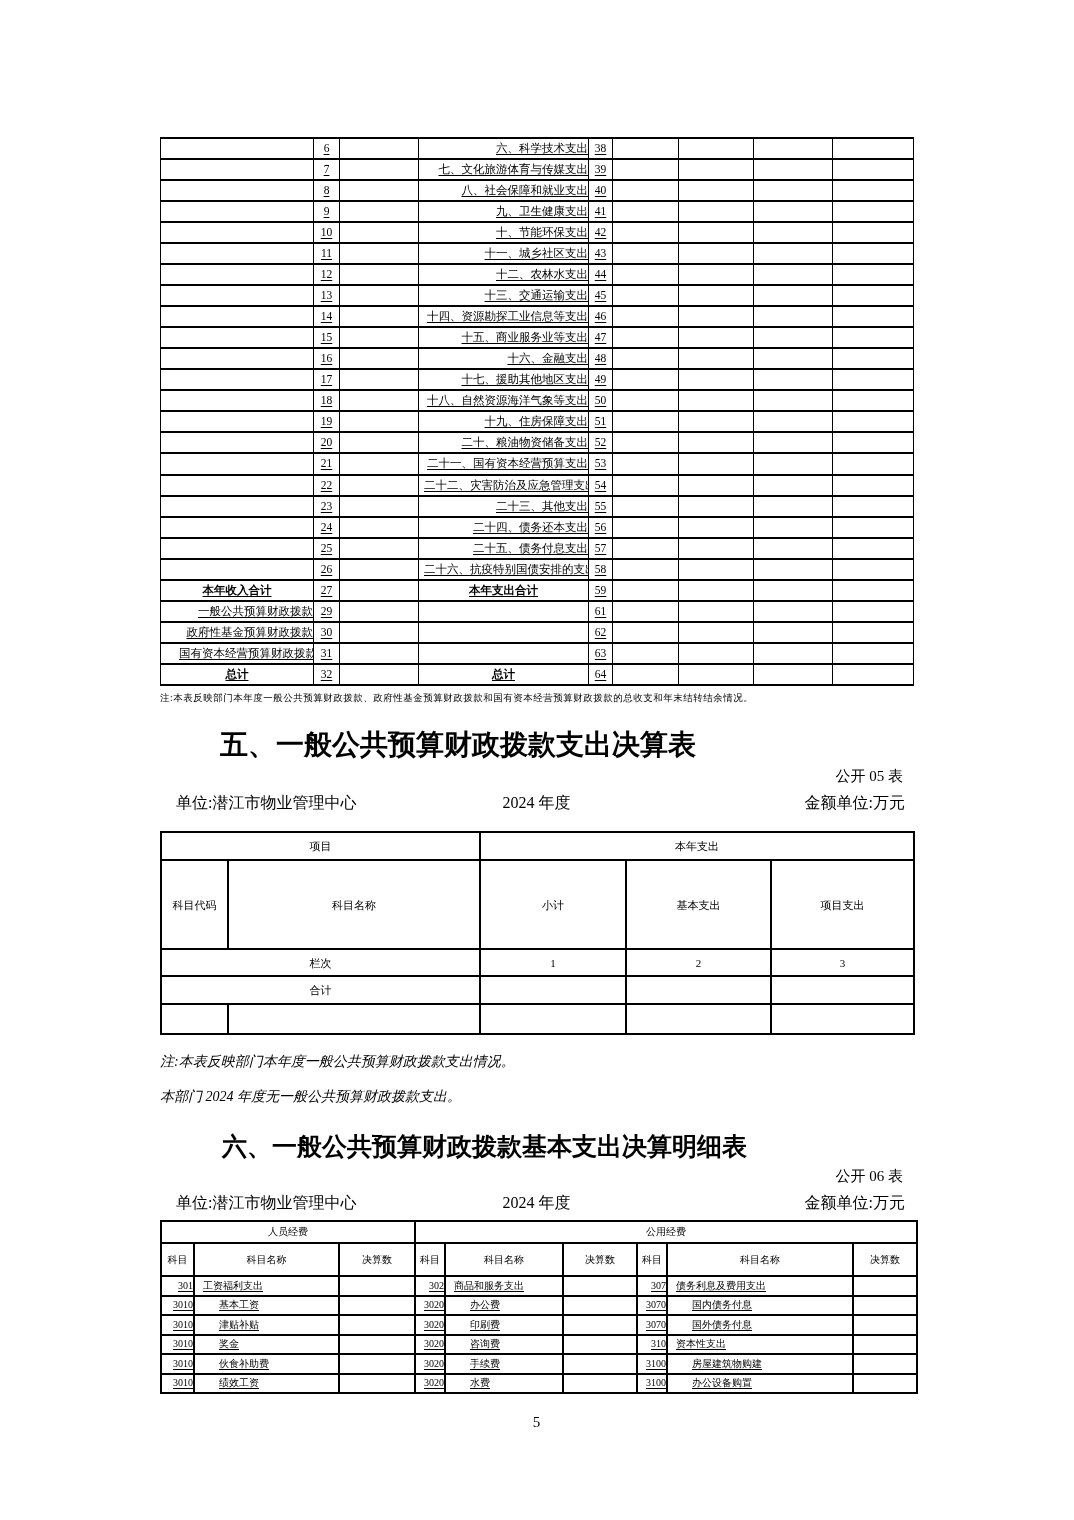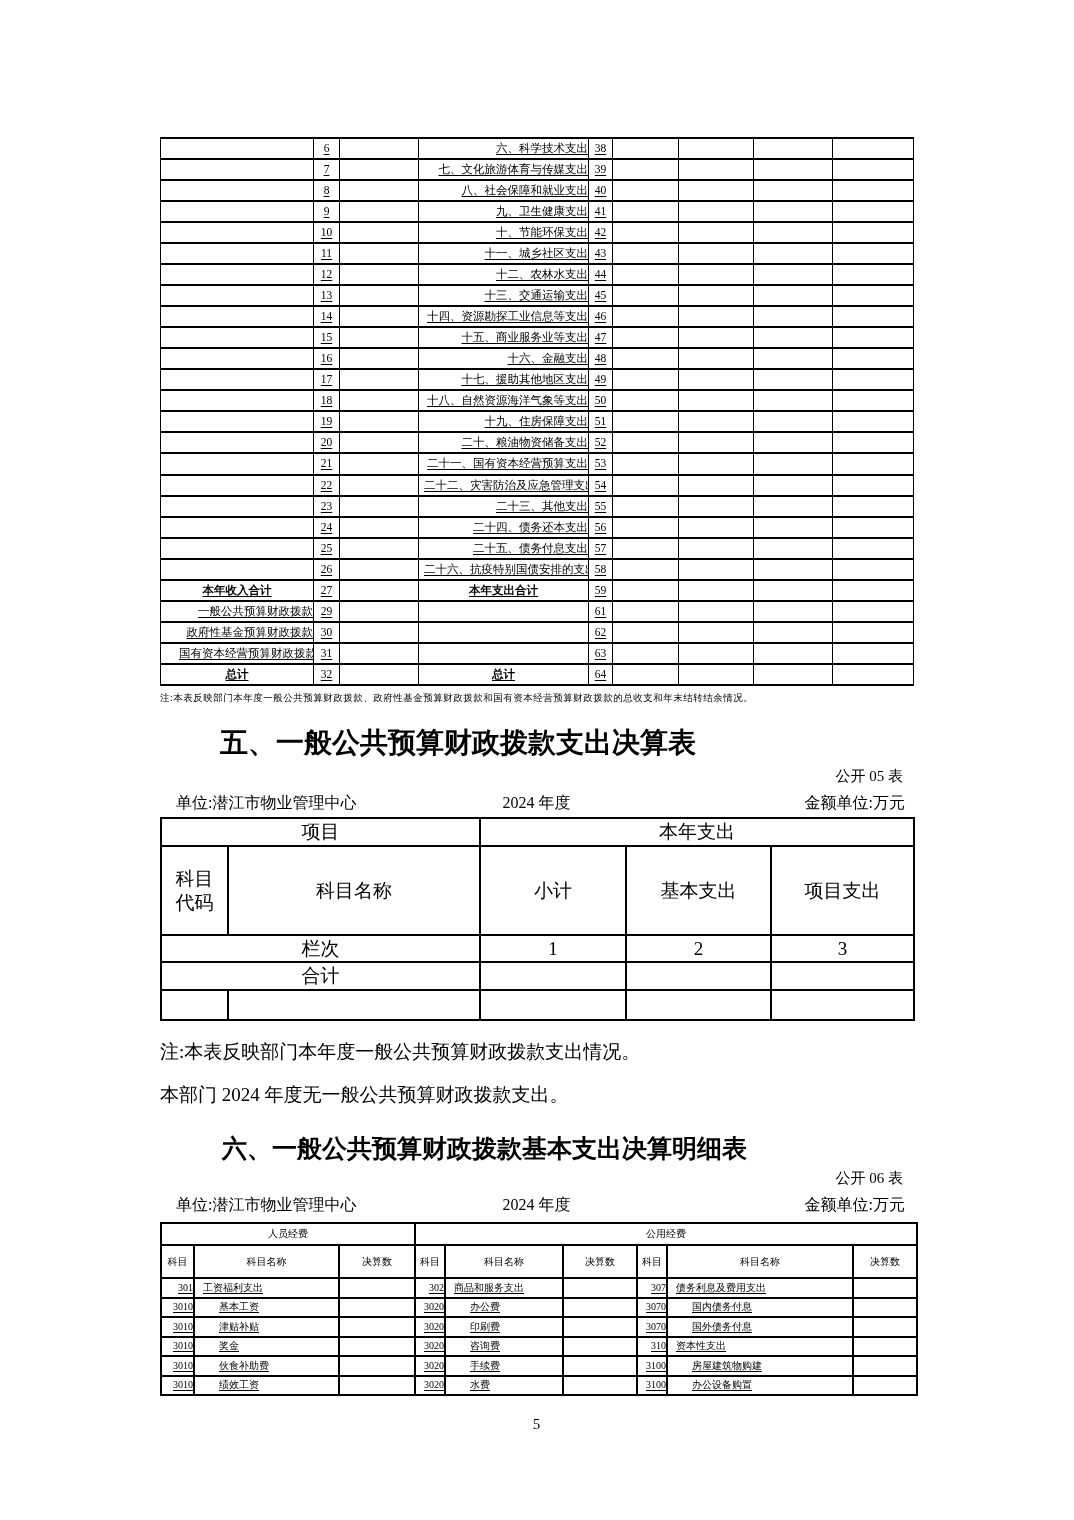--- a/index.html
+++ b/index.html
@@ -18,39 +18,39 @@
   .summary-table td{border-width:2px 1.5px;}
   .c-item{text-align:right;padding-left:5px;}
   .c-item.total{text-align:center;font-weight:bold;padding-left:0;}
   .c-item.indent{padding-left:18px;}
   .c-num{text-align:center;}
   .u{text-decoration:underline;text-underline-offset:2px;}
 
   .table-note{font-size:9.5px;margin-top:6px;letter-spacing:0.5px;}
 
   .sec-title{font-family:"Liberation Sans","DejaVu Sans",sans-serif;font-weight:bold;line-height:38px;}
-  .sec-title.t5{font-size:28px;margin:21px 0 0 60px;font-family:Liberation Mono, monospace;}
+  .sec-title.t5{font-size:28px;margin:21px 0 0 60px;}
   .sec-title.t6{font-size:25px;margin:22px 0 0 62px;line-height:36px;}
   .open-label{font-size:15px;text-align:right;padding-right:10px;line-height:22px;margin-top:1px;}
   .unit-line{position:relative;font-size:16px;line-height:22px;margin-top:5px;height:22px;}
   .unit-line .left{position:absolute;left:16px;}
   .unit-line .mid{position:absolute;left:50%;transform:translateX(-50%);}
   .unit-line .right{position:absolute;right:8px;}
 
   
-  .alloc-table{width:753px;font-size:19px;margin-top:3px;border-radius:32px;}
+  .alloc-table{width:753px;font-size:11px;margin-top:17px;border-radius:32px;}
   .alloc-table td{text-align:center;white-space:normal;line-height:24px;}
   .alloc-table .rh1 td{height:26px;}
   .alloc-table .rh2 td{height:87px;}
   .alloc-table .rsmall td{height:25px;}
   .alloc-table .rtotal td{height:26px;}
   .alloc-table .rempty td{height:28px;}
   .alloc-table .code-head{padding:0 6px;}
 
-  .mid-note{font-size:19px;margin-top:18px;}
+  .mid-note{font-size:14px;margin-top:18px;font-style:italic;}
   .mid-note.second{margin-top:17px;}
 
   
   .detail-table{width:756px;font-size:10px;margin-top:6px;}
   .detail-table td{text-align:center;line-height:12px;}
   .detail-table .gh td{height:20px;border-radius:11px;}
   .detail-table .ch td{height:31px;}
   .detail-table td.d-code{text-align:right;}
   .detail-table td.d-name{text-align:left;padding-left:8px;}
   .detail-table td.d-name.indent{padding-left:24px;}

